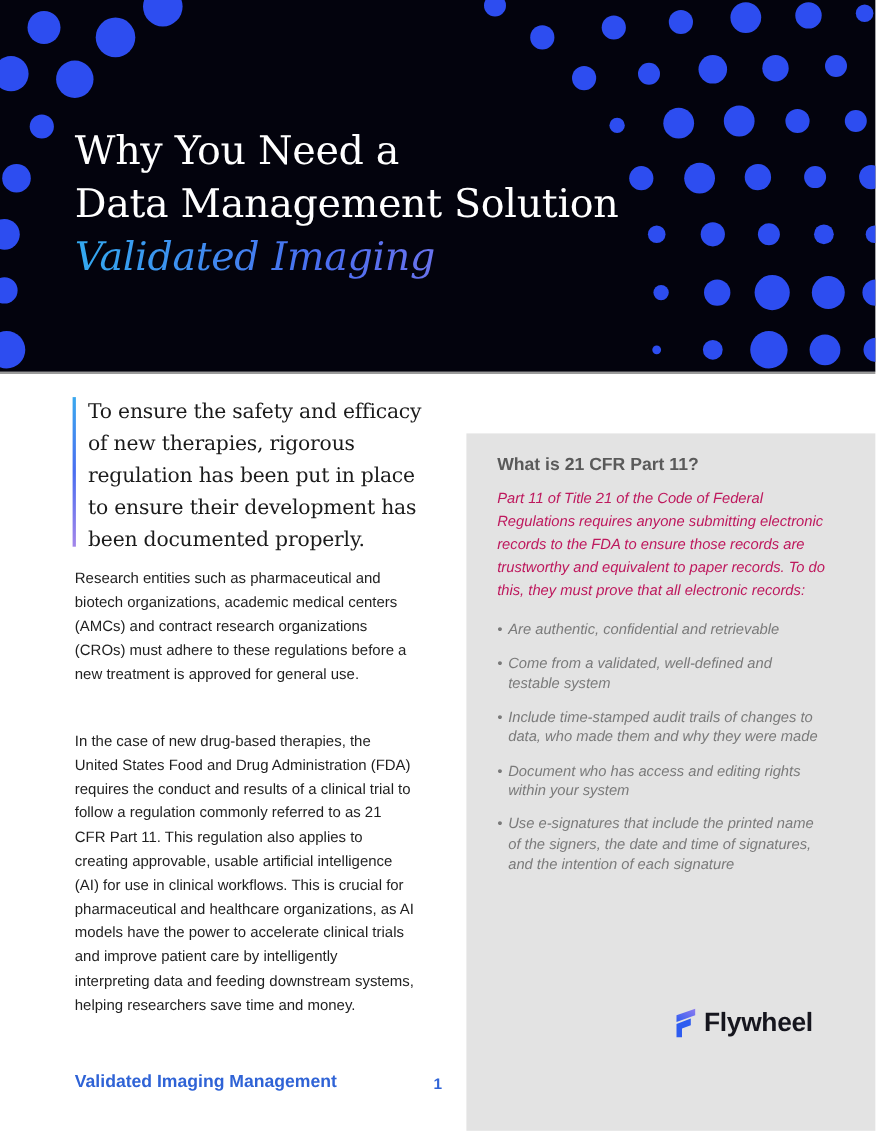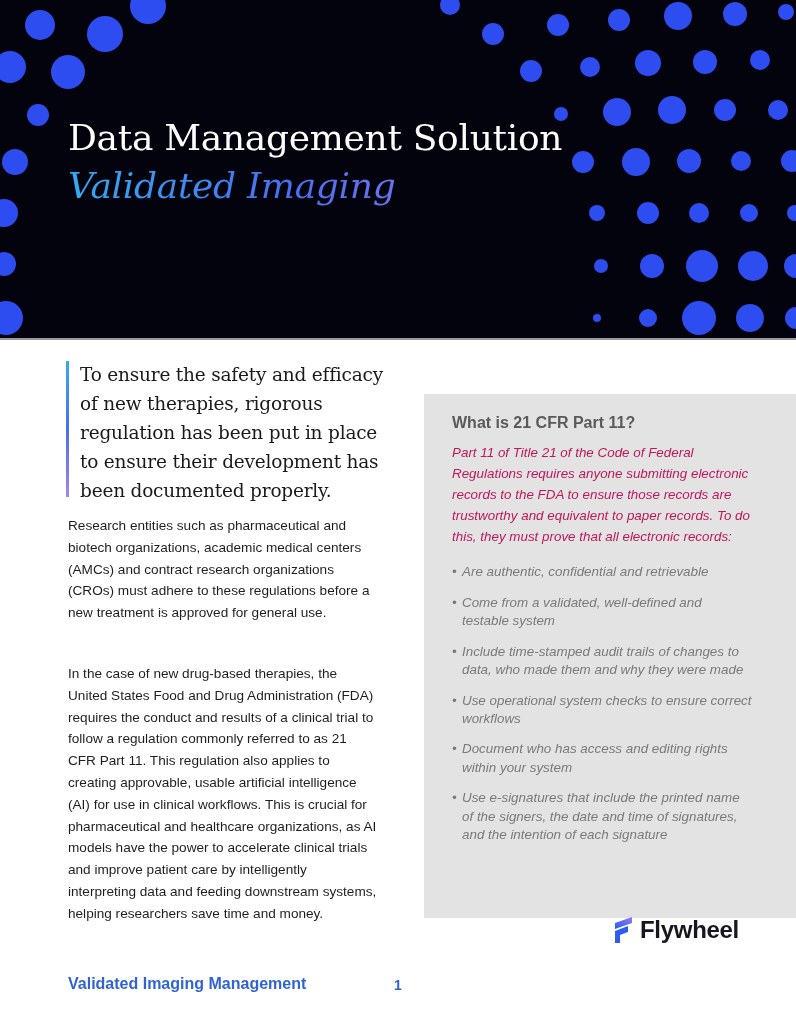--- a/index.html
+++ b/index.html
@@ -38,21 +38,21 @@
 
   .body-text {
     position: absolute; left: 68px; width: 310px;
     font-family: "Liberation Sans", sans-serif; font-size: 13.6px; line-height: 21.8px;
     color: #1f1f1f;
   }
   .para-1 { top: 515px; }
   .para-2 { top: 663px; }
 
   .sidebar-box {
-    position: absolute; left: 424px; top: 394px; width: 372px; height: 524px;
+    position: absolute; left: 424px; top: 394px; width: 372px; height: 634px;
     background: #e3e3e3; padding: 18px 28px 16px 28px;
   }
   .sidebar-heading {
     font-family: "Liberation Sans", sans-serif; font-weight: bold; font-size: 16px;
     color: #5a5a5a; margin-top: 2px; margin-bottom: 10px;
   }
   .sidebar-intro {
     font-style: italic; font-size: 13.4px; line-height: 21px; color: #be185d; width: 300px;
   }
   .sidebar-list { list-style: none; margin-top: 16px; }
@@ -124,20 +124,21 @@
       <span class="dot" style="left: 686px; top: 250px; width: 32px; height: 32px; background: rgb(45, 77, 240);"></span>
       <span class="dot" style="left: 738px; top: 251px; width: 30px; height: 30px; background: rgb(45, 77, 240);"></span>
       <span class="dot" style="left: 784px; top: 254px; width: 24px; height: 24px; background: rgb(45, 77, 240);"></span>
       <span class="dot" style="left: 593px; top: 314px; width: 8px; height: 8px; background: rgb(45, 77, 240);"></span>
       <span class="dot" style="left: 639px; top: 309px; width: 18px; height: 18px; background: rgb(45, 77, 240);"></span>
       <span class="dot" style="left: 682px; top: 301px; width: 34px; height: 34px; background: rgb(45, 77, 240);"></span>
       <span class="dot" style="left: 736px; top: 304px; width: 28px; height: 28px; background: rgb(45, 77, 240);"></span>
       <span class="dot" style="left: 785px; top: 307px; width: 22px; height: 22px; background: rgb(45, 77, 240);"></span>
     </div>
   <h1 class="hero-title">
+    <span class="line">Why You Need a</span>
     <span class="line">Data Management Solution</span>
     <span class="line accent">Validated Imaging</span>
   </h1>
 </div>
 <div class="hero-divider"></div>
 
 <div class="pullquote">
   <div class="pullquote-bar"></div>
   <p>To ensure the safety and efficacy of new therapies, rigorous regulation has been put in place to ensure their development has been documented properly.</p>
 </div>
@@ -145,21 +146,20 @@
 <p class="body-text para-1">Research entities such as pharmaceutical and biotech organizations, academic medical centers (AMCs) and contract research organizations (CROs) must adhere to these regulations before a new treatment is approved for general use.</p>
 <p class="body-text para-2">In the case of new drug-based therapies, the United States Food and Drug Administration (FDA) requires the conduct and results of a clinical trial to follow a regulation commonly referred to as 21 CFR Part 11. This regulation also applies to creating approvable, usable artificial intelligence (AI) for use in clinical workflows. This is crucial for pharmaceutical and healthcare organizations, as AI models have the power to accelerate clinical trials and improve patient care by intelligently interpreting data and feeding downstream systems, helping researchers save time and money.</p>
 
 <aside class="sidebar-box">
   <h2 class="sidebar-heading">What is 21 CFR Part 11?</h2>
   <p class="sidebar-intro">Part 11 of Title 21 of the Code of Federal Regulations requires anyone submitting electronic records to the FDA to ensure those records are trustworthy and equivalent to paper records. To do this, they must prove that all electronic records:</p>
   <ul class="sidebar-list">
     <li><span class="bullet">•</span><span>Are authentic, confidential and retrievable</span></li>
     <li><span class="bullet">•</span><span>Come from a validated, well-defined and testable system</span></li>
     <li><span class="bullet">•</span><span>Include time-stamped audit trails of changes to data, who made them and why they were made</span></li>
-    <li><span class="bullet">•</span><span>Use operational system checks to ensure correct workflows</span></li>
     <li><span class="bullet">•</span><span>Document who has access and editing rights within your system</span></li>
     <li><span class="bullet">•</span><span>Use e-signatures that include the printed name of the signers, the date and time of signatures, and the intention of each signature</span></li>
   </ul>
 </aside>
 
 <div class="footer-title">Validated Imaging Management</div>
 <div class="footer-page">1</div>
 <div class="logo">
   <svg width="22" height="28" viewBox="0 0 22 28">
     <defs>

